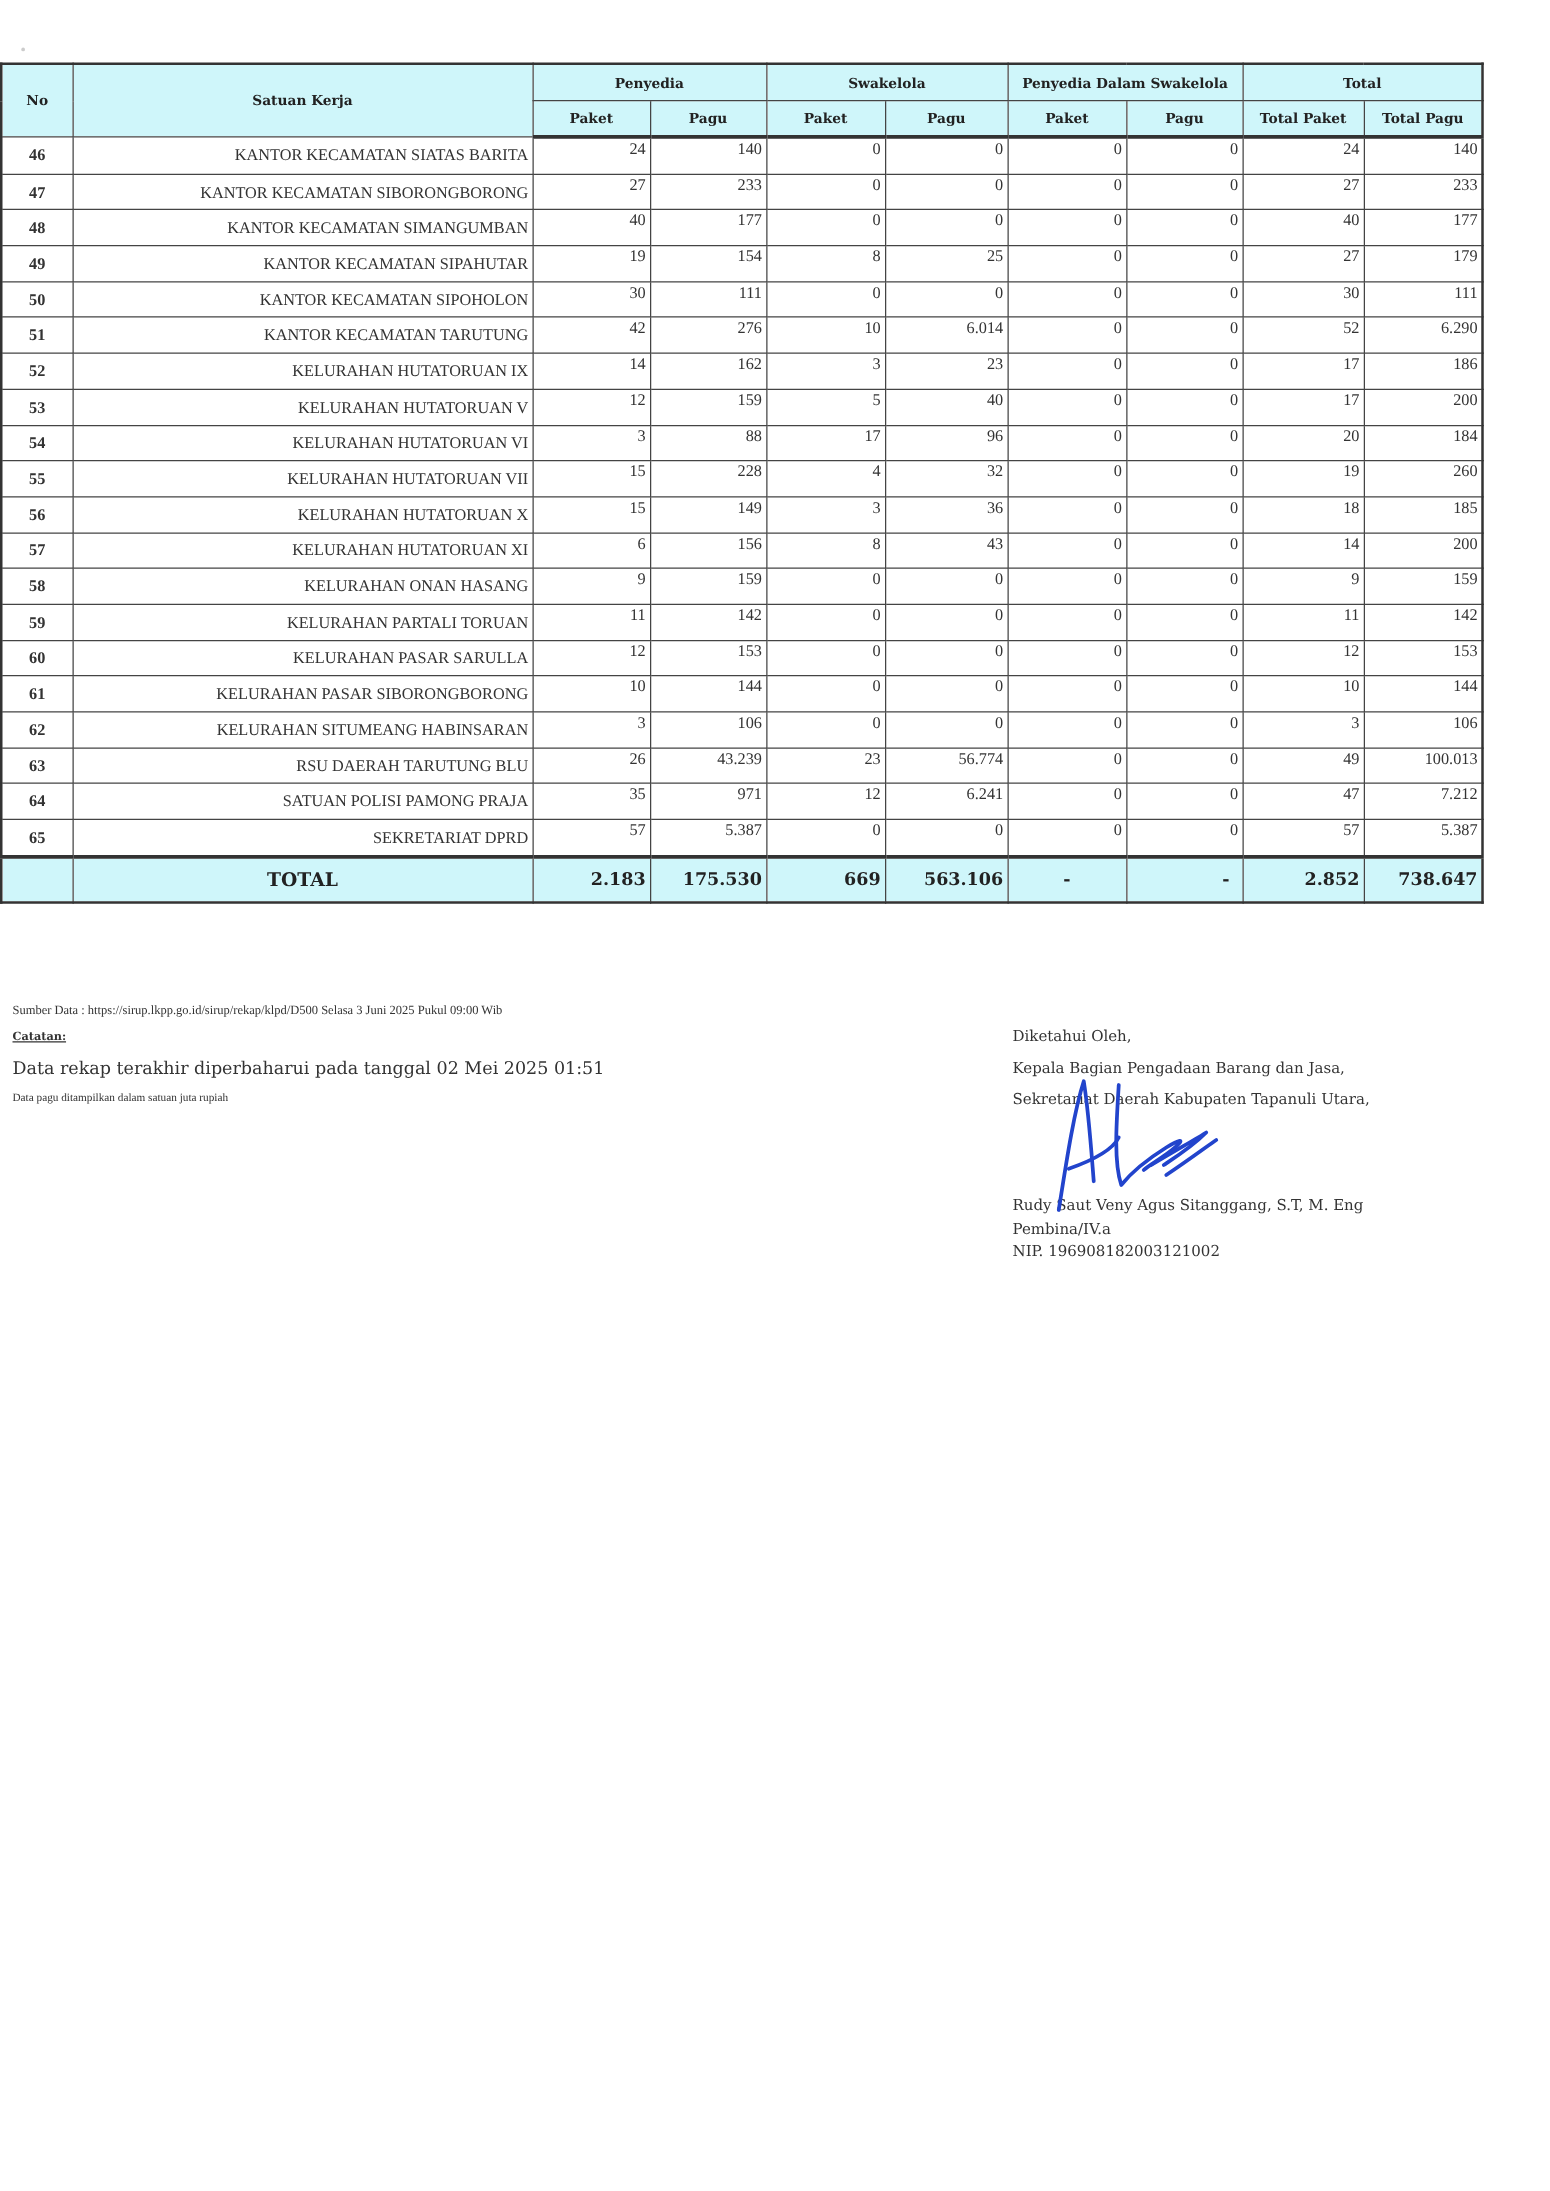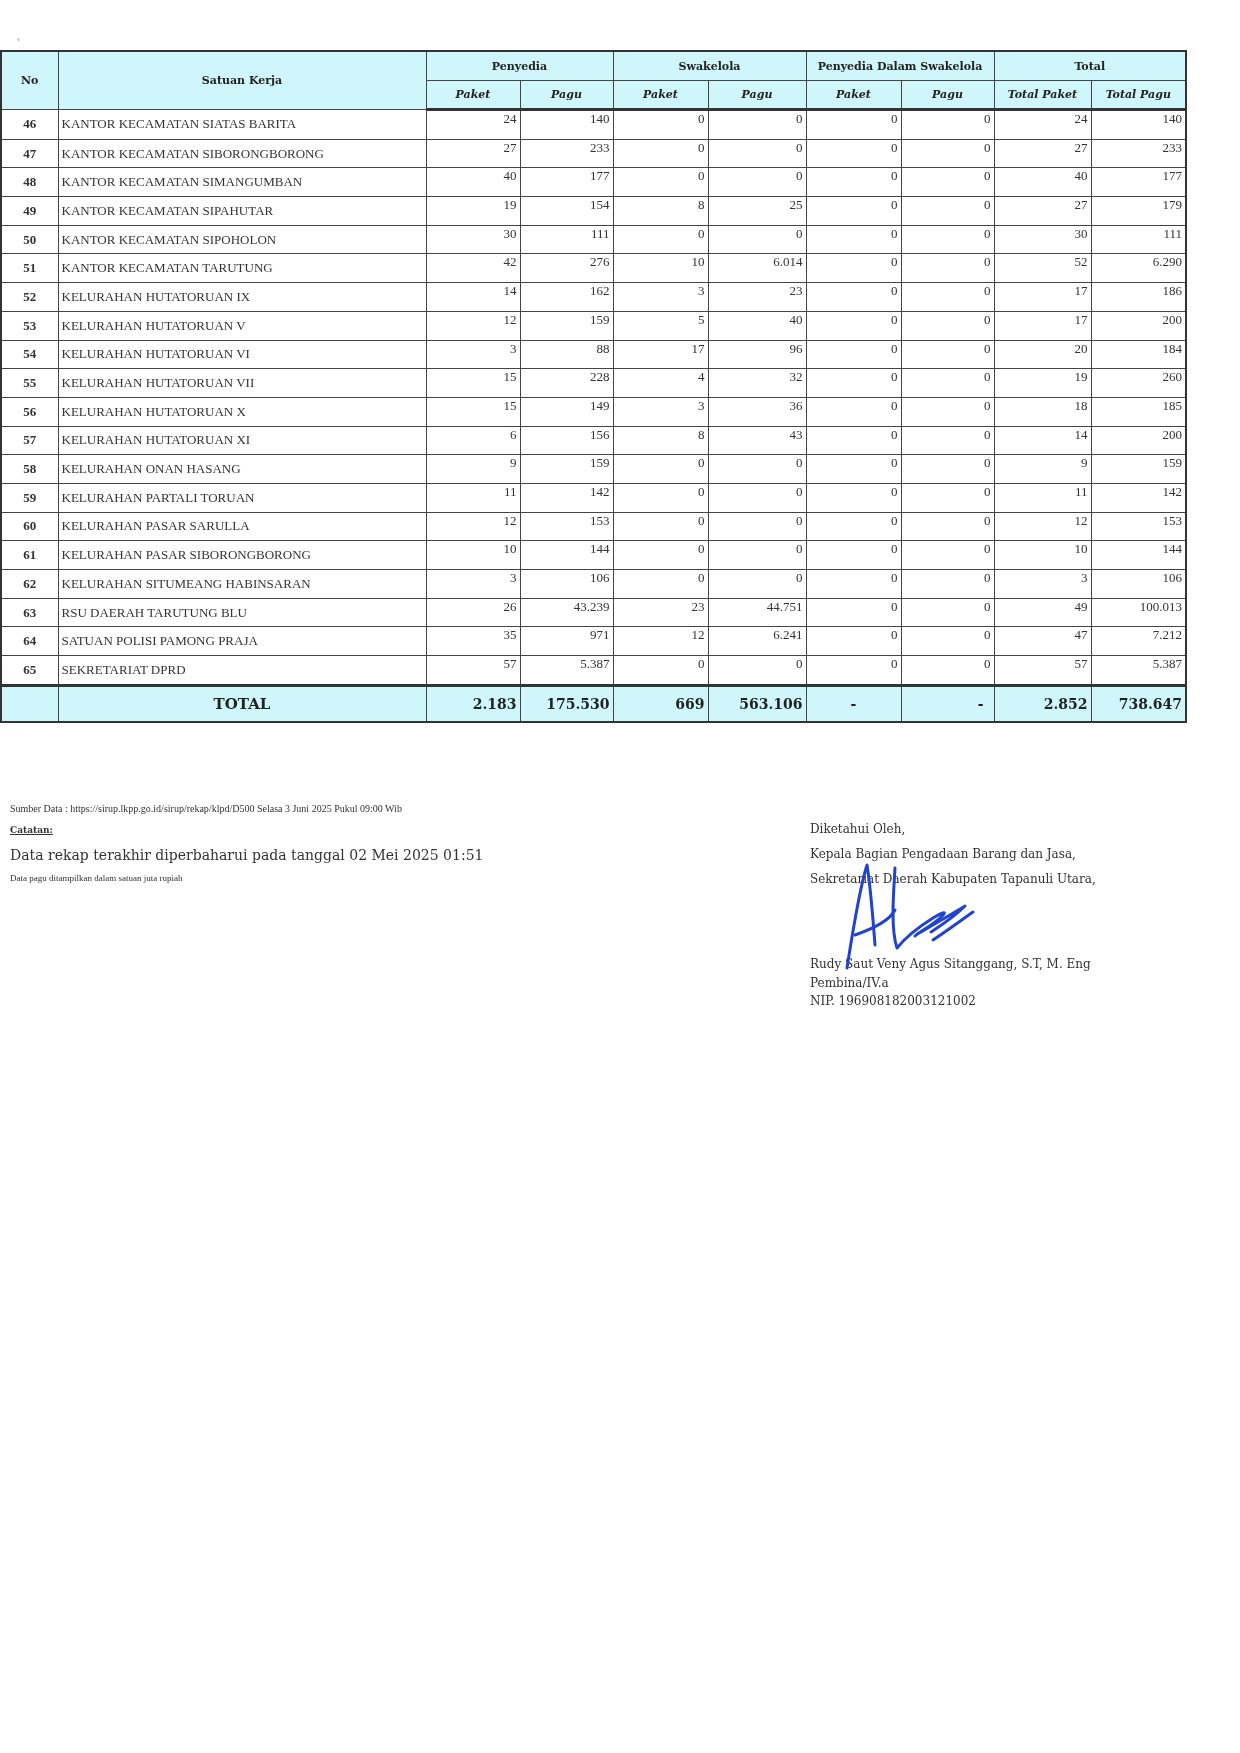--- a/index.html
+++ b/index.html
@@ -5,24 +5,24 @@
   html, body { margin: 0; padding: 0; background: #ffffff; }
   body { width: 1240px; height: 1753px; position: relative; overflow: hidden;
          font-family: "DejaVu Serif", "Liberation Serif", serif; color: #222; }
   .page { position: absolute; left: 0; top: 0; width: 1240px; height: 1753px; }
   .scan-mark { position: absolute; left: 17px; top: 38px; width: 3px; height: 3px; background: #ccc; border-radius: 50%; }
   table.rekap { position: absolute; left: 0; top: 50px; border-collapse: collapse; table-layout: fixed; width: 1185px;
                 border: 2px solid #333; }
   table.rekap th, table.rekap td { border: 1px solid #444; padding: 0 3px; overflow: hidden; white-space: nowrap; }
   table.rekap th { background: #cff6fa; font-family: "DejaVu Serif", serif; font-weight: bold; font-size: 11px; color: #222; text-align: center; }
   table.rekap thead tr.h1 th { height: 28px; text-align: center; }
-  table.rekap thead tr.h2 th { height: 27px; border-bottom: 3px solid #333; font-style: italic; }
+  table.rekap thead tr.h2 th { height: 27px; border-bottom: 3px solid #333; }
   table.rekap td { height: 27.7px; font-family: "Liberation Serif", serif; font-size: 13px; color: #333; }
   td.no { text-align: center; font-weight: bold; }
-  td.name { text-align: left; padding-left: 4px; }
+  td.name { text-align: right; padding-left: 4px; }
   td.num { text-align: right; vertical-align: top; padding-top: 2px; padding-right: 2px; }
   tr.total-row td { background: #cff6fa; height: 34px; font-family: "DejaVu Serif", serif; font-weight: bold; font-size: 14px; color: #222;
                     border-top: 3px solid #333; vertical-align: middle; padding-top: 0; }
   tr.total-row td.total-label { text-align: center; font-size: 15px; }
   .source { position: absolute; left: 10px; top: 803px; font-family: "Liberation Serif", serif; font-size: 10px; color: #333; }
   .catatan-title { position: absolute; left: 10px; top: 825px; font-family: "DejaVu Serif", serif; font-weight: bold; font-size: 9px; text-decoration: underline; color: #333; text-align: right; }
   .note1 { position: absolute; left: 10px; top: 847px; font-family: "DejaVu Serif", serif; font-size: 14px; color: #333; }
   .note2 { position: absolute; left: 10px; top: 873px; font-family: Liberation Serif, serif; font-size: 9px; color: #333; }
   .sign-block { position: absolute; left: 810px; top: 822px; font-family: "DejaVu Serif", serif; font-size: 12px; color: #333; }
   .sign-block .line { position: absolute; left: 0; white-space: nowrap; }
@@ -271,21 +271,21 @@
           <td class="num">0</td>
           <td class="num">3</td>
           <td class="num">106</td>
         </tr>
         <tr>
           <td class="no">63</td>
           <td class="name">RSU DAERAH TARUTUNG BLU</td>
           <td class="num">26</td>
           <td class="num">43.239</td>
           <td class="num">23</td>
-          <td class="num">44.751</td>
+          <td class="num">56.774</td>
           <td class="num">0</td>
           <td class="num">0</td>
           <td class="num">49</td>
           <td class="num">100.013</td>
         </tr>
         <tr>
           <td class="no">64</td>
           <td class="name">SATUAN POLISI PAMONG PRAJA</td>
           <td class="num">35</td>
           <td class="num">971</td>

